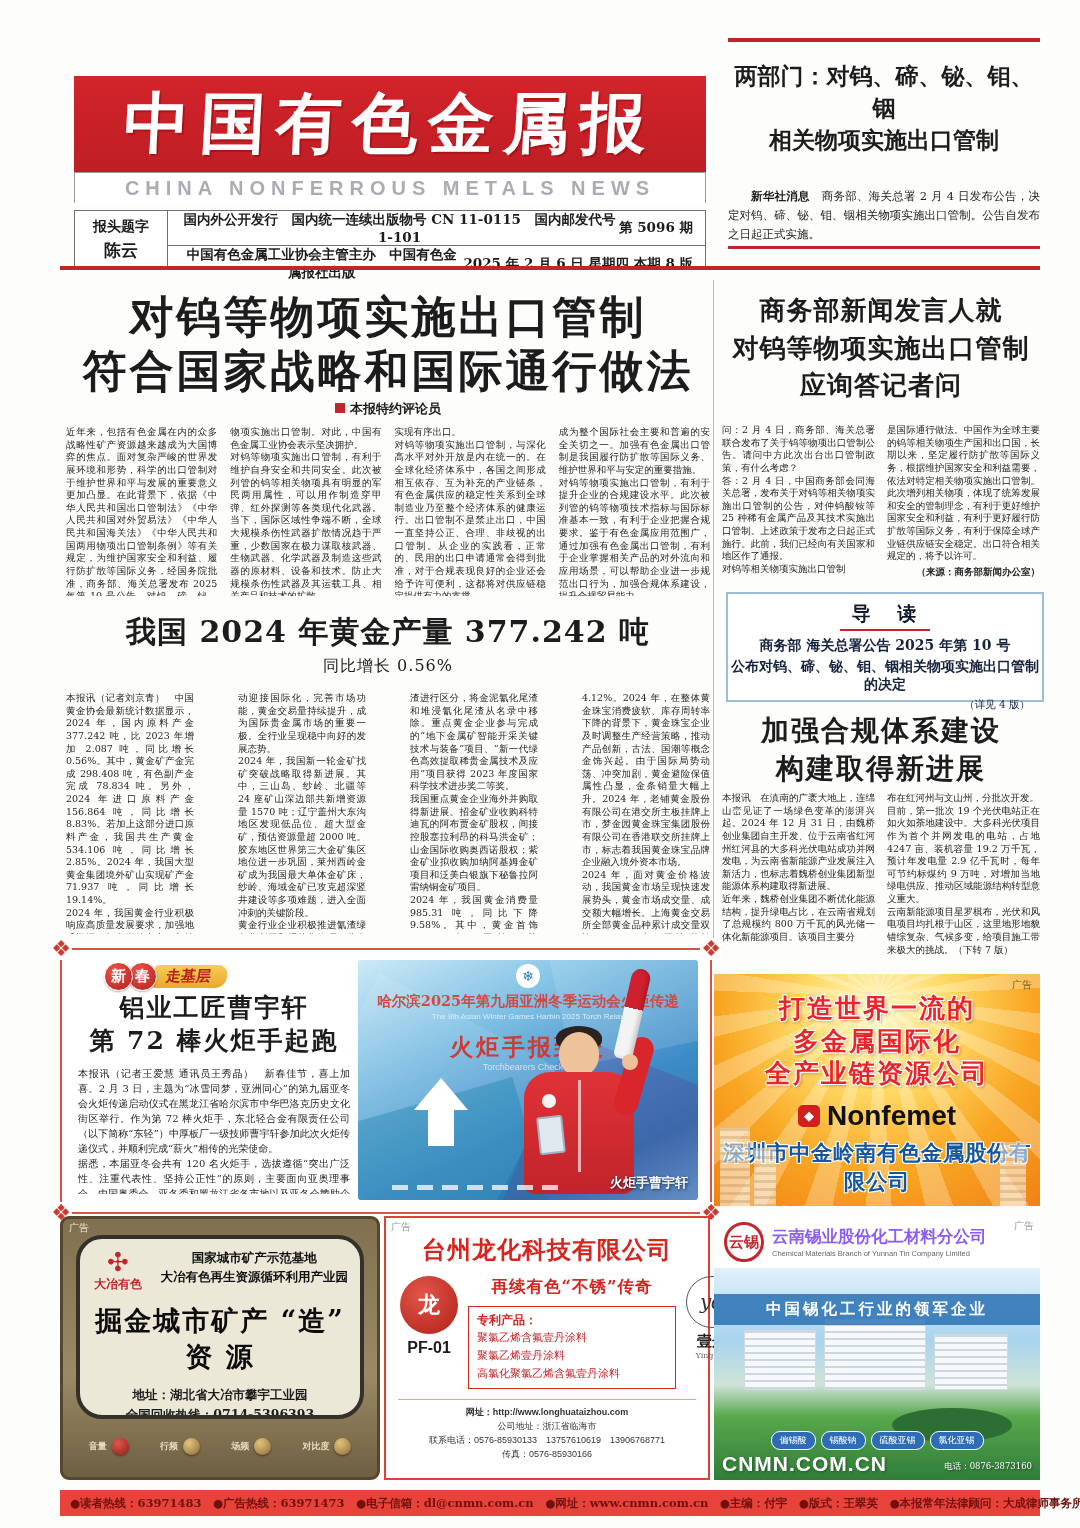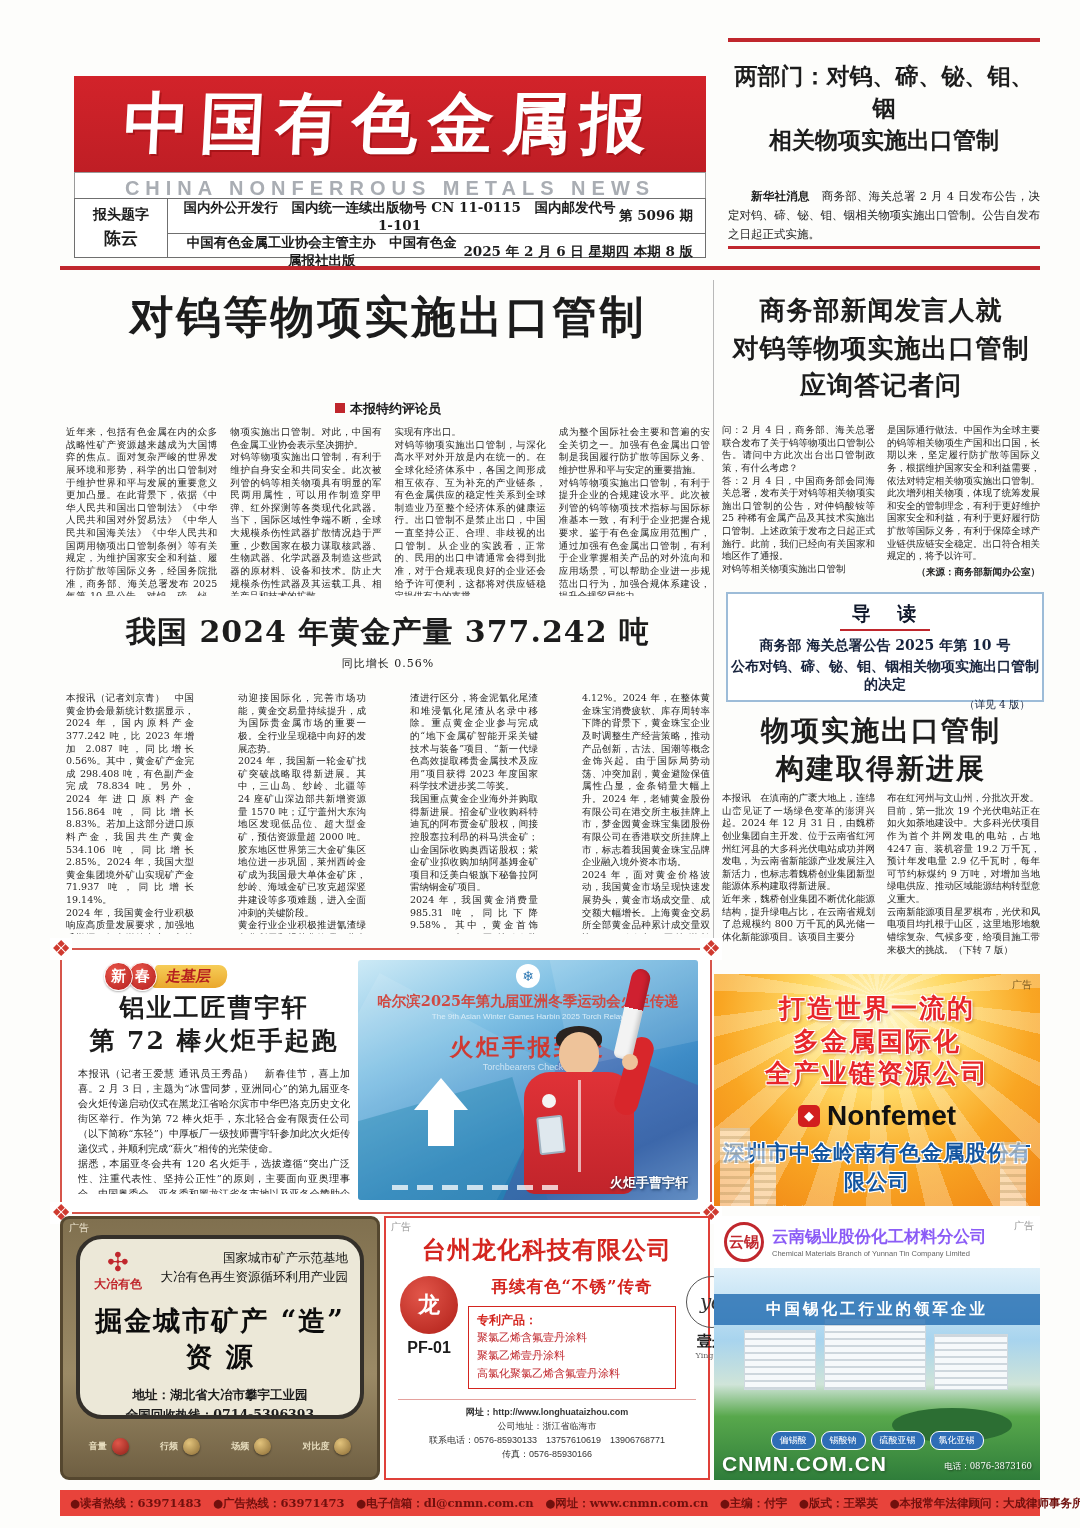--- a/index.html
+++ b/index.html
@@ -10,21 +10,21 @@
   .pre{white-space:pre-line;}
   .jus{text-align:justify;}
   
   .mast-red{left:74px;top:76px;width:632px;height:96px;background:linear-gradient(#d2232a,#bf1e25);
             display:flex;align-items:center;justify-content:center;}
   .mast-title{color:#fff;font-size:66px;font-weight:bold;letter-spacing:10px;transform:skewX(-3deg);
               text-shadow:2px 2px 0 rgba(120,0,0,.35);white-space:nowrap;}
   .mast-en{left:74px;top:172px;width:630px;height:30px;border:1px solid #9a9a9a;border-bottom:none;
            color:#a9adb3;font-weight:bold;font-size:20px;letter-spacing:6px;line-height:30px;
            font-family:"Liberation Sans",sans-serif;text-align:center;background:#fff;}
-  .mast-info{left:74px;top:198px;width:630px;height:58px;border:1px solid #6f6f6f;display:flex;background:#fff;justify-content:flex-end;}
+  .mast-info{left:74px;top:210px;width:630px;height:58px;border:1px solid #6f6f6f;display:flex;background:#fff;justify-content:flex-end;}
   .mast-left{width:92px;border-right:1px solid #6f6f6f;display:flex;flex-direction:column;
              align-items:center;justify-content:center;gap:3px;font-weight:bold;}
   .mast-left .l1{font-size:14px;} .mast-left .l2{font-size:17px;}
   .mast-rows{flex:1;display:flex;flex-direction:column;}
   .mast-row{flex:1;display:flex;align-items:center;padding:0 12px;font-size:13.5px;font-weight:bold;}
   .mast-row:first-child{border-bottom:1px solid #6f6f6f;}
   .mast-row .grow{flex:1;text-align:center;}
   
   .rule{background:#c0272d;}
   
@@ -32,21 +32,21 @@
   .brief-body{font-size:11.5px;line-height:1.65;text-indent:2em;}
   .brief-body .lbl{font-weight:bold;}
   
   .lead-h{font-size:44px;font-weight:bold;letter-spacing:3px;white-space:nowrap;}
   .byline{font-size:13px;font-weight:bold;}
   .sq{display:inline-block;width:10px;height:10px;background:#c0272d;margin-right:5px;}
   .cols{display:flex;gap:13px;}
   .col{flex:1;font-size:9.5px;line-height:1.33;overflow:hidden;color:#242424;}
   
   .gold-h{font-size:30px;font-weight:bold;letter-spacing:1px;}
-  .gold-sub{font-size:11px;letter-spacing:1px;text-align:center;}
+  .gold-sub{font-size:16px;letter-spacing:1px;text-align:center;}
   
   .vsep{left:713px;top:280px;width:1px;height:680px;background:#b9b9b9;}
   .qa-h{font-size:26px;font-weight:bold;line-height:1.45;letter-spacing:1px;}
   .qa-src{text-align:right;font-weight:bold;margin-top:3px;font-size:9.5px;}
   .daodu{left:726px;top:592px;width:314px;height:106px;border:2px solid #9dbcd8;background:#fff;}
   .daodu-tw{text-align:center;margin-top:7px;}
   .daodu-title{display:inline-block;color:#0f172a;font-weight:bold;font-size:19px;letter-spacing:10px;
                border-bottom:2px solid #c0272d;padding:0 4px 2px 12px;}
   .daodu-l{font-weight:bold;font-size:14px;margin-top:6px;text-align:center;color:#17233d;}
   .daodu-l+.daodu-l{margin-top:3px;}
@@ -100,21 +100,21 @@
   .adlabel{position:absolute;font-size:10px;color:#7c5a20;}
   
   .adTV{left:60px;top:1216px;width:320px;height:264px;border-radius:9px;
         background:linear-gradient(#80704f,#9b8a66 60%,#6f5f42);border:3px solid #55472f;box-sizing:border-box;}
   .tv-screen{position:absolute;left:13px;top:16px;right:13px;height:176px;background:#ece8d8;
              border-radius:26px;border:4px solid #34302a;overflow:hidden;}
   .tv-top{display:flex;justify-content:space-between;padding:10px 12px 0 14px;}
   .daye-logo{text-align:center;}
   .daye-logo .pin{color:#c0272d;font-size:26px;line-height:1;}
   .daye-logo .nm{color:#c0272d;font-weight:bold;font-size:12px;margin-top:1px;}
-  .tv-cert{font-weight:normal;font-size:12.5px;text-align:right;line-height:1.5;color:#111;}
+  .tv-cert{font-weight:bold;font-size:12.5px;text-align:center;line-height:1.5;color:#111;}
   .tv-head{text-align:center;font-size:27px;font-weight:bold;letter-spacing:2px;margin-top:10px;color:#0c0c0c;}
   .tv-addr{text-align:center;font-weight:bold;font-size:12.5px;line-height:1.6;margin-top:10px;}
   .tv-panel{position:absolute;left:10px;right:10px;bottom:8px;height:46px;display:flex;align-items:center;
             justify-content:space-around;}
   .knob{display:flex;align-items:center;gap:5px;color:#e6dcbd;font-size:9px;font-weight:bold;}
   .knob i{width:17px;height:17px;border-radius:50%;background:radial-gradient(circle at 35% 30%,#e3c47c,#8a6b35);
           box-shadow:0 1px 2px rgba(0,0,0,.5);}
   .knob i.red{background:radial-gradient(circle at 35% 30%,#e0574a,#8e1f18);}
   
   .adLH{left:384px;top:1216px;width:326px;height:264px;background:#fff;border:2px solid #df4039;box-sizing:border-box;}
@@ -194,20 +194,21 @@
 
   <div class="abs" style="left:728px;top:60px;width:312px;">
     <div class="brief-h ctr">两部门：对钨、碲、铋、钼、铟</div>
     <div class="brief-h ctr">相关物项实施出口管制</div>
     <p class="brief-body jus" style="margin:30px 0 0;">
       <span class="lbl">新华社消息</span><span>　商务部、海关总署 2 月 4 日发布公告，决定对钨、碲、铋、钼、铟相关物项实施出口管制。公告自发布之日起正式实施。</span>
     </p>
   </div>
 
   <div class="abs lead-h ctr" style="left:66px;top:288px;width:644px;">对钨等物项实施出口管制</div>
+  <div class="abs lead-h ctr" style="left:66px;top:342px;width:644px;">符合国家战略和国际通行做法</div>
   <div class="abs byline ctr" style="left:66px;top:400px;width:644px;">
     <span class="sq"></span><span>本报特约评论员</span>
   </div>
   <div class="abs cols" style="left:66px;top:426px;width:644px;height:170px;">
     <div class="col jus pre">近年来，包括有色金属在内的众多战略性矿产资源越来越成为大国博弈的焦点。面对复杂严峻的世界发展环境和形势，科学的出口管制对于维护世界和平与发展的重要意义更加凸显。在此背景下，依据《中华人民共和国出口管制法》《中华人民共和国对外贸易法》《中华人民共和国海关法》《中华人民共和国两用物项出口管制条例》等有关规定，为维护国家安全和利益、履行防扩散等国际义务，经国务院批准，商务部、海关总署发布 2025 年第 10 号公告，对钨、碲、铋、钼、铟相关</div>
     <div class="col jus pre">物项实施出口管制。对此，中国有色金属工业协会表示坚决拥护。
 对钨等物项实施出口管制，有利于维护自身安全和共同安全。此次被列管的钨等相关物项具有明显的军民两用属性，可以用作制造穿甲弹、红外探测等各类现代化武器。当下，国际区域性争端不断，全球大规模杀伤性武器扩散情况趋于严重，少数国家在极力谋取核武器、生物武器、化学武器及制造这些武器的原材料、设备和技术。防止大规模杀伤性武器及其运载工具、相关产品和技术的扩散</div>
     <div class="col jus pre">实现有序出口。
 对钨等物项实施出口管制，与深化高水平对外开放是内在统一的。在全球化经济体系中，各国之间形成相互依存、互为补充的产业链条，有色金属供应的稳定性关系到全球制造业乃至整个经济体系的健康运行。出口管制不是禁止出口，中国一直坚持公正、合理、非歧视的出口管制。从企业的实践看，正常的、民用的出口申请通常会得到批准，对于合规表现良好的企业还会给予许可便利，这都将对供应链稳定提供有力的支撑。</div>
     <div class="col jus pre">成为整个国际社会主要和普遍的安全关切之一。加强有色金属出口管制是我国履行防扩散等国际义务、维护世界和平与安定的重要措施。
@@ -244,21 +245,21 @@
     </div>
   </div>
 
   <div class="abs daodu">
     <div class="daodu-tw"><span class="daodu-title">导 读</span></div>
     <div class="daodu-l">商务部 海关总署公告 2025 年第 10 号</div>
     <div class="daodu-l">公布对钨、碲、铋、钼、铟相关物项实施出口管制的决定</div>
     <div class="daodu-note">（详见 4 版）</div>
   </div>
 
-  <div class="abs wq-h ctr" style="left:722px;top:712px;width:318px;">物项实施出口管制</div>
+  <div class="abs wq-h ctr" style="left:722px;top:712px;width:318px;">加强合规体系建设</div>
   <div class="abs wq-h ctr" style="left:722px;top:750px;width:318px;">构建取得新进展</div>
   <div class="abs cols" style="left:722px;top:792px;width:318px;height:170px;gap:12px;">
     <div class="col jus pre">本报讯　在滇南的广袤大地上，连绵山峦见证了一场绿色变革的澎湃兴起。2024 年 12 月 31 日，由魏桥创业集团自主开发、位于云南省红河州红河县的大多科光伏电站成功并网发电，为云南省新能源产业发展注入新活力，也标志着魏桥创业集团新型能源体系构建取得新进展。
 近年来，魏桥创业集团不断优化能源结构，提升绿电占比，在云南省规划了总规模约 800 万千瓦的风光储一体化新能源项目。该项目主要分</div>
     <div class="col jus pre">布在红河州与文山州，分批次开发。
 目前，第一批次 19 个光伏电站正在如火如荼地建设中。大多科光伏项目作为首个并网发电的电站，占地 4247 亩、装机容量 19.2 万千瓦，预计年发电量 2.9 亿千瓦时，每年可节约标煤约 9 万吨，对增加当地绿电供应、推动区域能源结构转型意义重大。
 云南新能源项目星罗棋布，光伏和风电项目均扎根于山区，这里地形地貌错综复杂、气候多变，给项目施工带来极大的挑战。（下转 7 版）</div>
   </div>
 
   <div class="abs spring">

